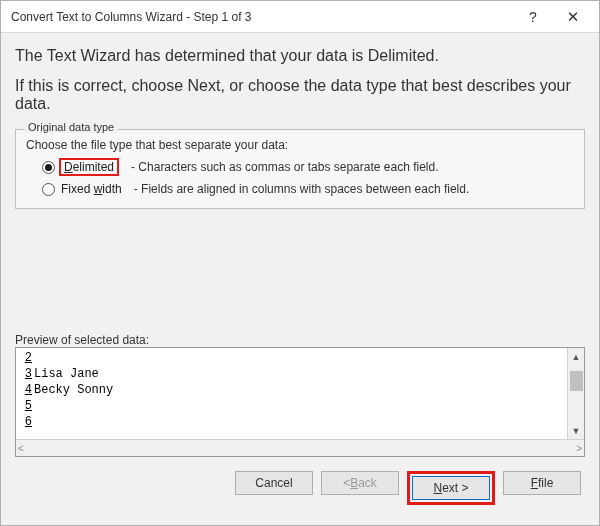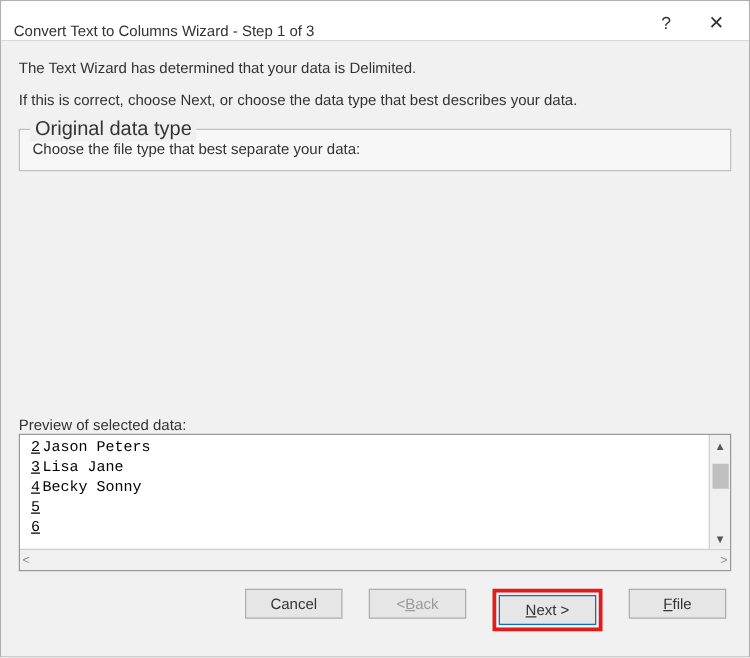--- a/index.html
+++ b/index.html
@@ -16,21 +16,21 @@
   .dialog {
     width: 600px;
     height: 526px;
     background: #fff;
     border: 1px solid #b0b0b0;
     display: flex;
     flex-direction: column;
   }
   .titlebar {
     display: flex;
-    align-items: flex-end;
+    align-items: center;
     height: 32px;
     padding: 0 6px 0 10px;
     border-bottom: 1px solid #d8d8d8;
     background: #fff;
   }
   .title {
     flex: 1;
     font-size: 12px;
     color: #333;
   }
@@ -46,37 +46,37 @@
   .closebtn { font-size: 15px; }
   .body {
     flex: 1;
     padding: 10px 14px 8px 14px;
     background: #f0f0f0ee;
     display: flex;
     flex-direction: column;
   }
   .body p {
     margin: 4px 0 8px 0;
-    font-size: 12px;
+    font-size: 16px;
     color: #333;
   }
   .groupbox {
     border: 1px solid #c0c0c0;
     background: #f7f7f7;
     padding: 8px 10px 10px 10px;
     margin-top: 8px;
     position: relative;
   }
   .groupbox .legend {
     position: absolute;
     top: -9px;
     left: 8px;
     background: #f0f0f0;
     padding: 0 4px;
-    font-size: 16px;
+    font-size: 11px;
     color: #333;
   }
   .file-type-row {
     display: flex;
     align-items: center;
     margin: 6px 0 2px 16px;
   }
   .radio {
     width: 13px; height: 13px;
     border: 1px solid #555;
@@ -178,21 +178,21 @@
     display: flex;
     align-items: center;
     justify-content: space-between;
     padding: 0 2px;
     color: #888;
     font-size: 10px;
   }
   .button-row {
     display: flex;
     justify-content: flex-end;
-    gap: 21px;
+    gap: 8px;
     padding: 14px 4px 12px 0;
   }
   .btn {
     min-width: 78px;
     height: 24px;
     border: 1px solid #aeaeae;
     background: #e6e6e6;
     color: #333;
     font-size: 12px;
     display: flex;
@@ -225,31 +225,40 @@
   </div>
 
   <div class="body">
     <p>The Text Wizard has determined that your data is Delimited.</p>
     <p>If this is correct, choose Next, or choose the data type that best describes your data.</p>
 
     <div class="groupbox">
       <div class="legend">Original data type</div>
       <div>Choose the file type that best separate your data:</div>
 
-
+      <div class="file-type-row">
+        <span class="radio selected"></span>
+        <span class="radio-label highlight-red"><span class="ul">D</span><span>elimited</span></span>
+        <span class="desc">- Characters such as commas or tabs separate each field.</span>
+      </div>
+
+      <div class="file-type-row">
+        <span class="radio"></span>
+        <span class="radio-label"><span>Fixed </span><span class="ul">w</span><span>idth</span></span>
+        <span class="desc">- Fields are aligned in columns with spaces between each field.</span>
+      </div>
     </div>
 
     <div class="spacer"></div>
 
     <div class="preview-label">Preview of selected data:</div>
     <div class="preview-box">
       <div class="preview-content">
         <div class="preview-row">
             <span class="ln">2</span>
-            <span class="val">Jason Peters</span>
           </div>
         <div class="preview-row">
             <span class="ln">3</span>
             <span class="val">Lisa Jane</span>
           </div>
         <div class="preview-row">
             <span class="ln">4</span>
             <span class="val">Becky Sonny</span>
           </div>
         <div class="preview-row">

